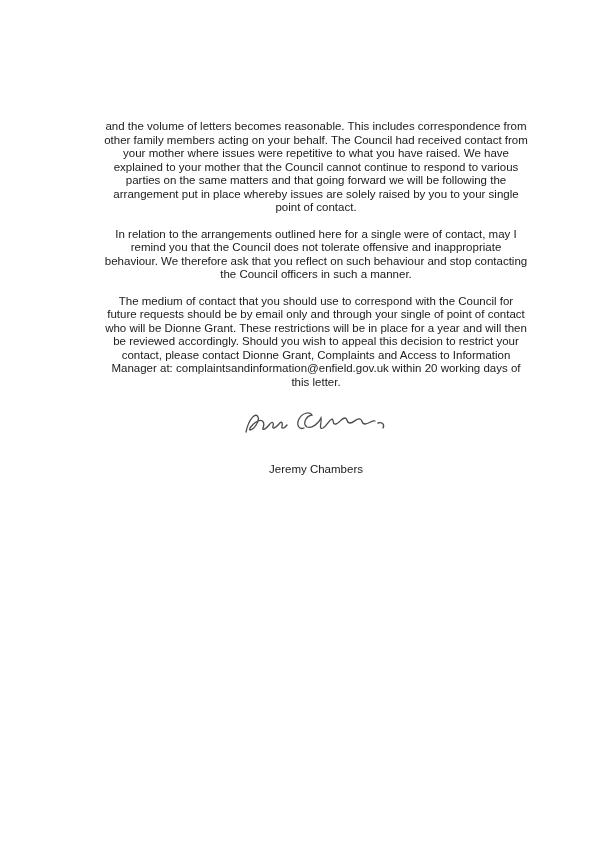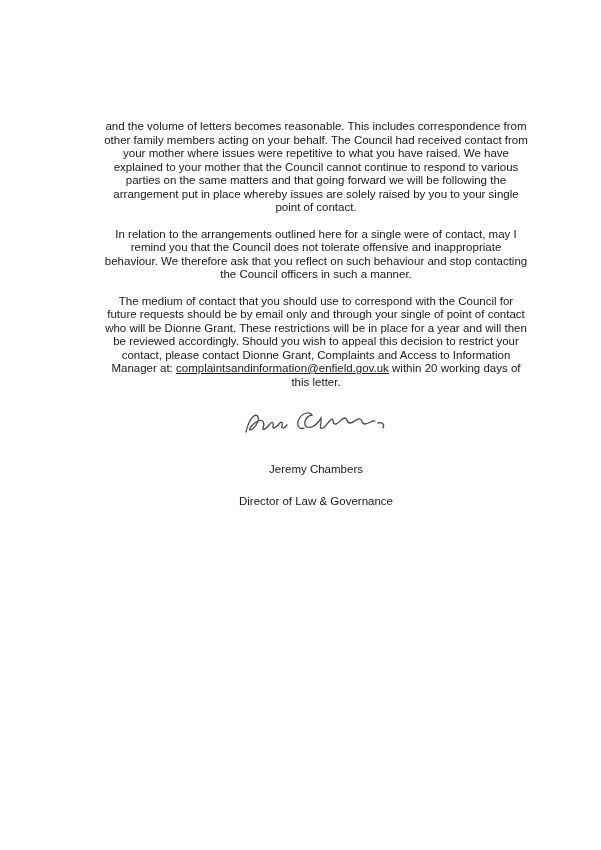--- a/index.html
+++ b/index.html
@@ -26,21 +26,20 @@
     line-height: 13.5px;
   }
   .content p {
     margin: 0 0 13px 0;
   }
   .closing {
     margin-top: 13px;
   }
   .email-link {
     color: #1a1a1a;
-    text-decoration: underline;
     cursor: pointer;
   }
   .signature-block {
     margin: 14px 0 10px 0;
     height: 42px;
   }
   .signatory-name, .signatory-title {
     margin: 18px !important;
   }
 </style>
@@ -61,16 +60,15 @@
       <svg width="160" height="42" viewBox="0 0 160 42" aria-hidden="true">
         <g fill="none" stroke="#4a4a4a" stroke-width="1.3" stroke-linecap="round">
           <path d="M10 29 C 13 15, 20 9, 22 14 C 24 19, 17 27, 14 27 C 12 27, 17 20, 22 18 C 27 16, 29 20, 27 25 C 26 28, 30 26, 33 22 C 36 18, 38 19, 37 23 C 36 26, 39 26, 43 21 C 45 18, 47 19, 46 23 C 45 26, 48 26, 51 22"></path>
           <path d="M68 25 C 63 27, 60 22, 63 16 C 66 10, 74 8, 76 12 C 70 13, 66 21, 71 24 C 76 26, 83 20, 85 15 C 86 20, 82 27, 87 25 C 91 23, 93 17, 96 16 C 98 16, 96 22, 100 21 C 104 20, 105 15, 109 15 C 112 15, 110 20, 114 20 C 118 20, 120 15, 124 16 C 127 17, 125 21, 129 21 C 133 21, 136 17, 139 18"></path>
           <path d="M142 20 C 146 19, 149 21, 147 25"></path>
         </g>
       </svg>
     </div>
 
     <p class="signatory-name">Jeremy Chambers</p>
-    <p class="signatory-title">Director of Law &amp; Governance</p>
 
   </div>
 </div>
 
 </body></html>

